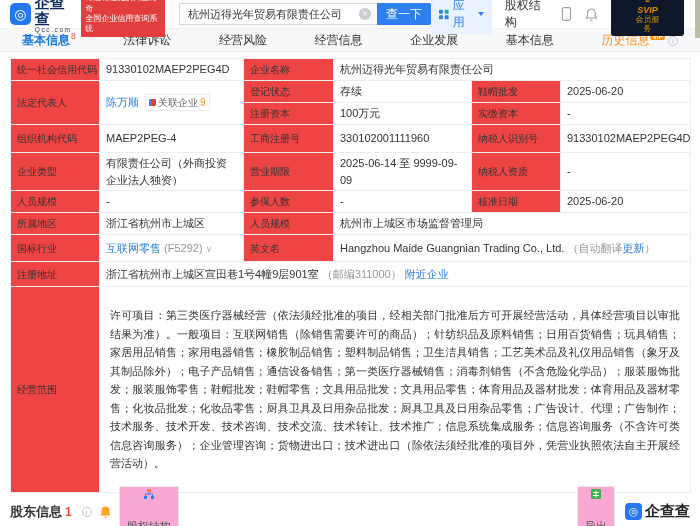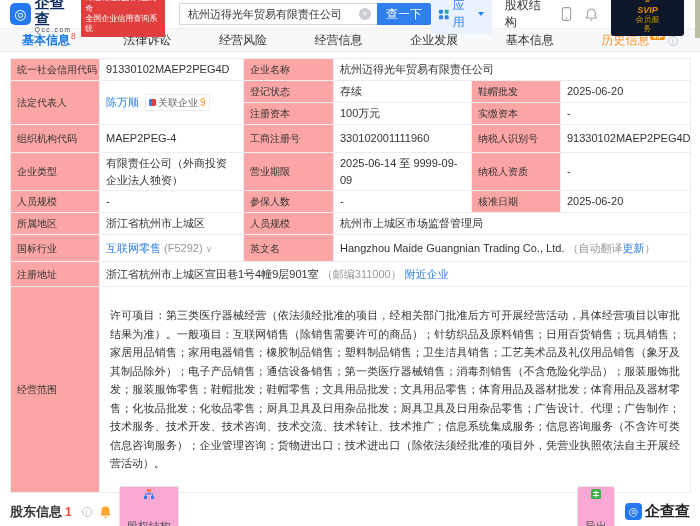--- a/index.html
+++ b/index.html
@@ -45,21 +45,21 @@
   .vip-tag { display:inline-block; background:linear-gradient(180deg,#ffab3d,#ff8a00); color:#fff; font-size:6.5px;
              font-weight:bold; padding:0 2px; border-radius:2px; vertical-align:super; margin-left:1px; }
   .info-ico { display:inline-block; width:10px; height:10px; border:1px solid #c0c4cc; border-radius:50%;
               color:#b0b4bb; font-size:7px; line-height:9px; text-align:center; margin-left:3px; font-style:normal; }
 
   
   a { color:#2b7de0; text-decoration:none; cursor:pointer; }
   .grey { color:#999; }
   .info-table { margin:6px 10px 0 10px; width:680px; border-collapse:collapse; table-layout:fixed; }
   .info-table td { border:1px solid #e9eef4; font-size:11px; padding:2px 6px; line-height:1.5; vertical-align:middle; }
-  .info-table td.lbl { background:#fca5a5; font-size:10px; color:#333; white-space:nowrap; }
+  .info-table td.lbl { background:#ef4444; font-size:10px; color:#333; white-space:nowrap; }
   .rel-badge { display:inline-flex; align-items:center; gap:2px; border:1px solid #ececec; border-radius:2px;
                padding:0 3px; font-size:10px; color:#666; margin-left:6px; background:#fff; cursor:pointer; }
   .rel-ico { width:7px; height:7px; background:linear-gradient(90deg,#2f80ef 50%,#e23e3e 50%); border-radius:1px; }
   .rel-count { color:#ff8f1f; }
   .caret-txt { color:#b0b4bb; font-size:9px; }
   .scope-val { height:118px; overflow:hidden; line-height:18.5px !important; text-align:justify; padding:19px 10px !important; }
 
   
   .sh-section { padding:0 10px; margin-top:7px; }
   .sh-head { display:flex; align-items:center; gap:7px; height:24px; }

